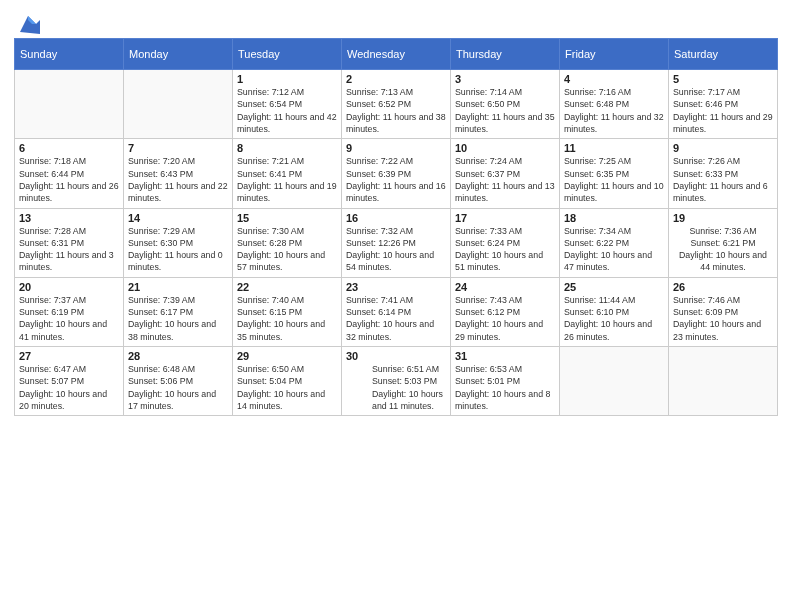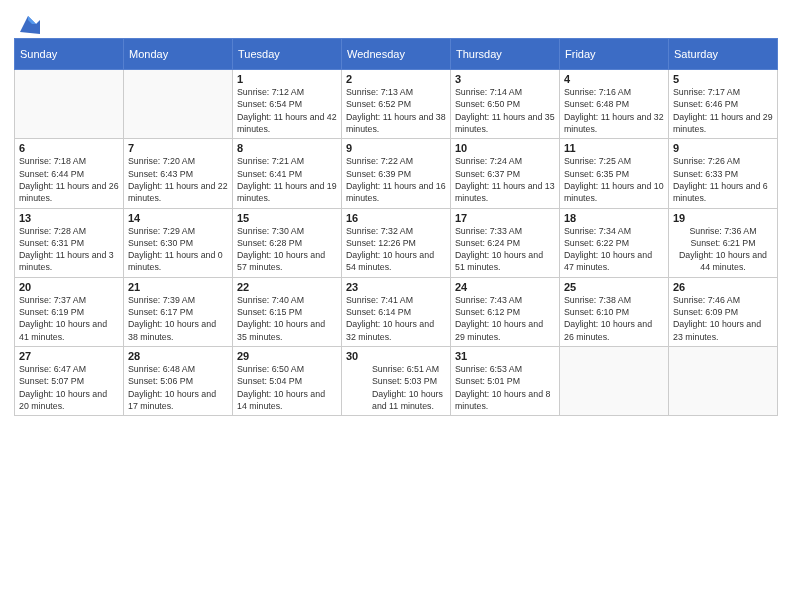--- a/index.html
+++ b/index.html
@@ -273,21 +273,21 @@
 Daylight: 10 hours and 32 minutes.</div>
           </td>
           <td>
             <span class="day-num">24</span>
             <div class="day-detail" style="white-space: pre-line;">Sunrise: 7:43 AM
 Sunset: 6:12 PM
 Daylight: 10 hours and 29 minutes.</div>
           </td>
           <td>
             <span class="day-num">25</span>
-            <div class="day-detail" style="white-space: pre-line;">Sunrise: 7:38 AM
+            <div class="day-detail" style="white-space: pre-line;">Sunrise: 11:44 AM
 Sunset: 6:10 PM
 Daylight: 10 hours and 26 minutes.</div>
           </td>
           <td>
             <span class="day-num">26</span>
             <div class="day-detail" style="white-space: pre-line;">Sunrise: 7:46 AM
 Sunset: 6:09 PM
 Daylight: 10 hours and 23 minutes.</div>
           </td>
         </tr>

